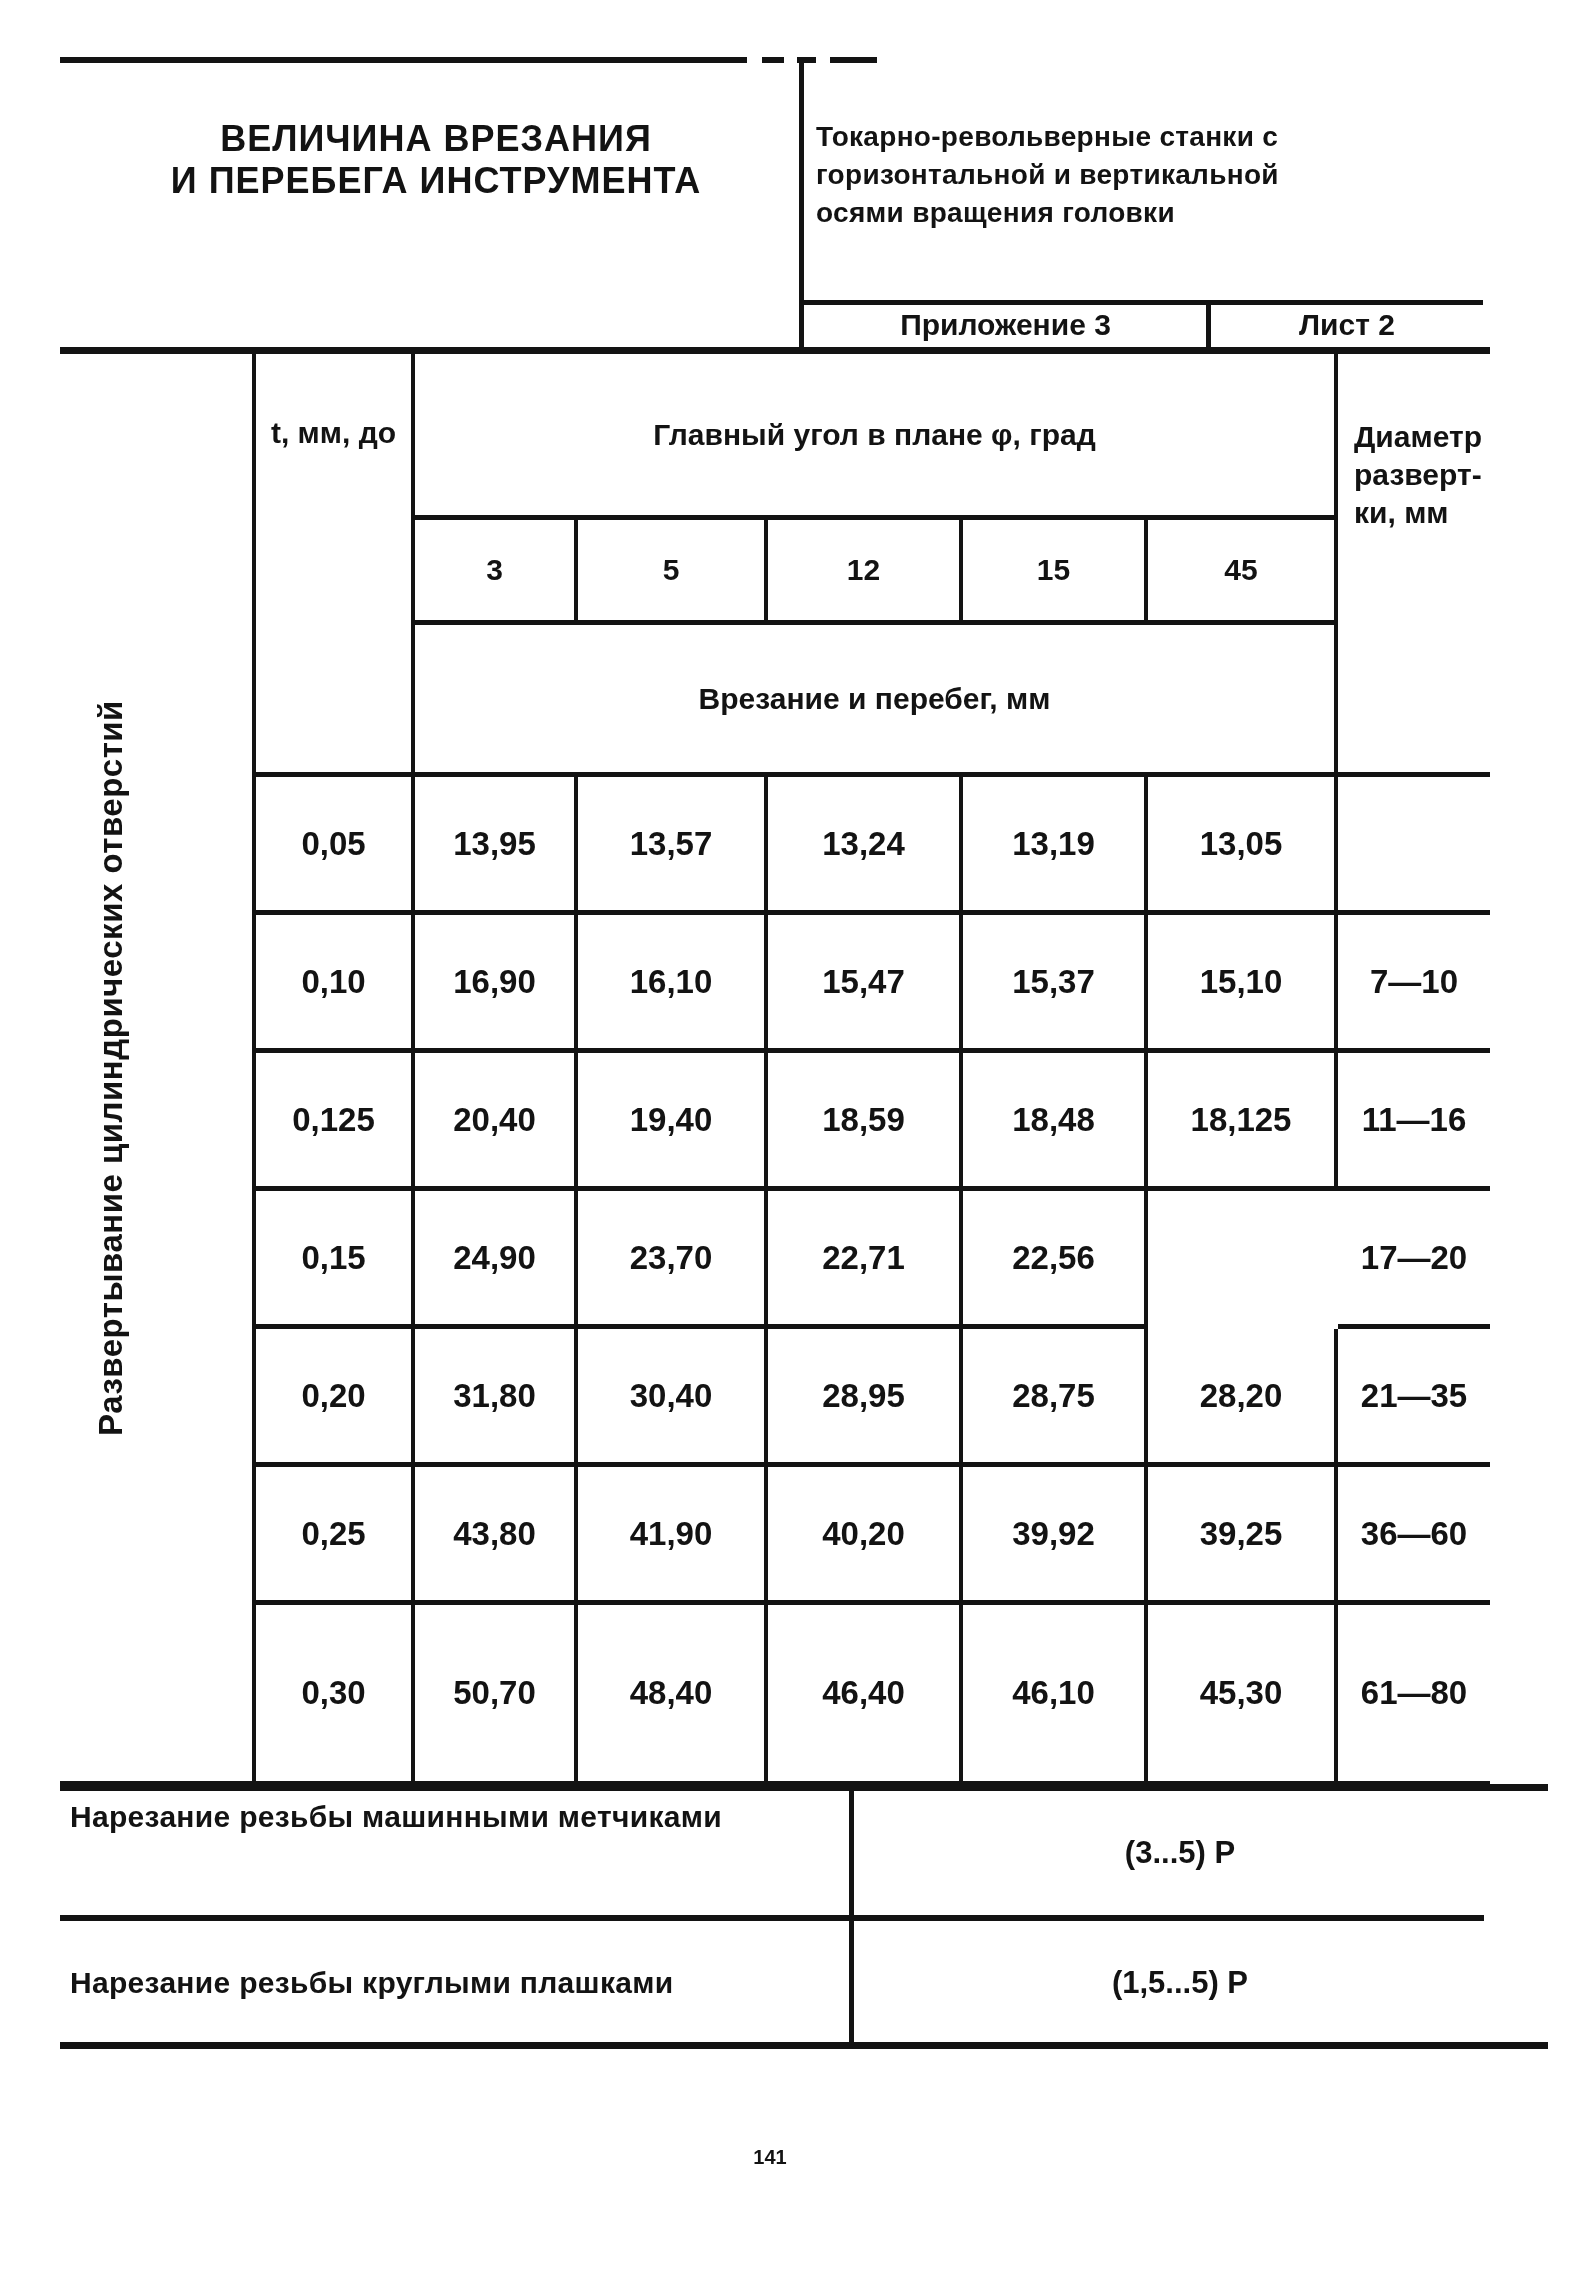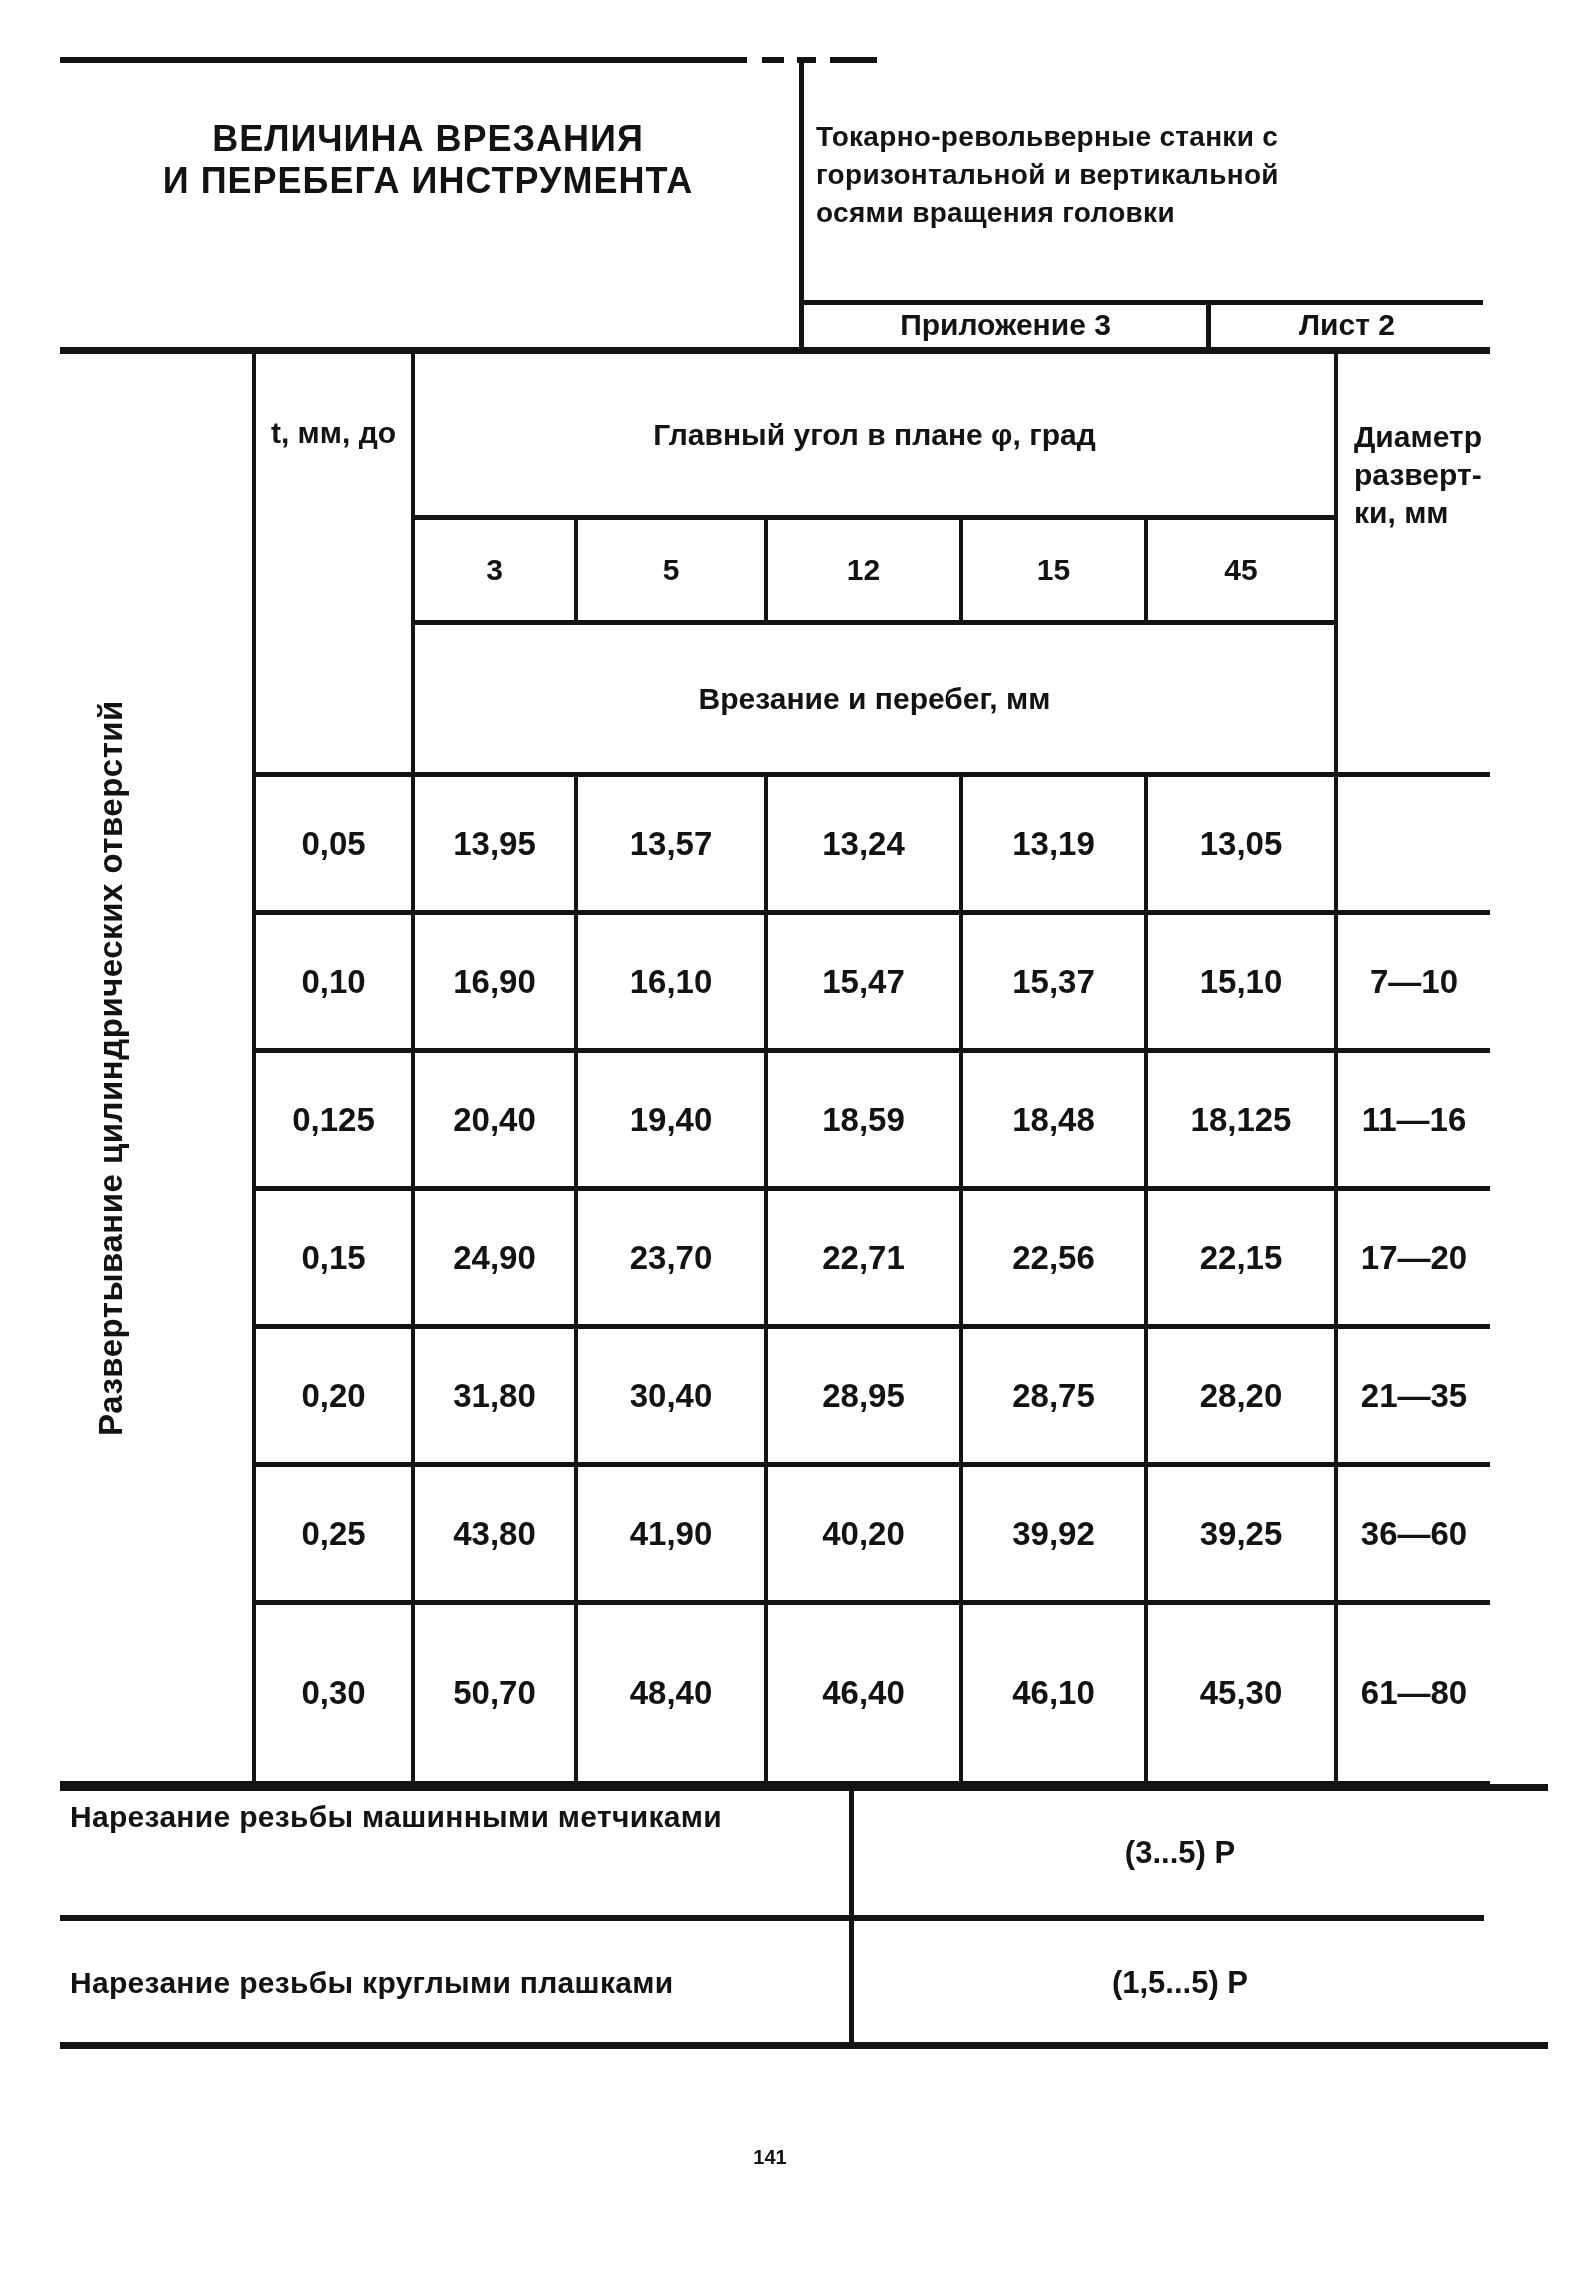--- a/index.html
+++ b/index.html
@@ -3,21 +3,21 @@
 <meta charset="utf-8">
 <style>
   :root{ --ink:#131313; --paper:#ffffff; }
   html,body{margin:0;padding:0;background:#d9d9d9;}
   .page{position:relative;width:1579px;height:2276px;margin:0 auto;background:var(--paper);
         font-family:"Liberation Sans","DejaVu Sans",sans-serif;font-weight:bold;color:var(--ink);
         overflow:hidden;}
   .hline,.vline{position:absolute;background:var(--ink);}
 
   
-  .title-left{position:absolute;left:128px;top:118px;width:600px;text-align:center;
+  .title-left{position:absolute;left:136px;top:118px;width:600px;text-align:center;
               font-size:36px;line-height:42px;letter-spacing:1px;}
   .title-right{position:absolute;left:816px;top:118px;width:540px;text-align:left;
                font-size:28px;line-height:38px;letter-spacing:.3px;}
   .annex-label{position:absolute;top:303px;height:44px;display:flex;align-items:center;
                justify-content:center;font-size:30px;}
 
   
   .maintable{position:absolute;left:60px;top:347px;display:grid;
     grid-template-columns:196px 159px 163px 190px 195px 185px 190px 152px;
     grid-template-rows:166px 105px 152px 138px 138px 138px 138px 138px 138px 183px;
@@ -121,21 +121,20 @@
     <div class="cell gr6 gc5">18,59</div>
     <div class="cell gr6 gc6">18,48</div>
     <div class="cell gr6 gc7">18,125</div>
     <div class="cell gr6 gc8 no-r">11—16</div>
 
     <div class="cell gr7 gc2">0,15</div>
     <div class="cell gr7 gc3">24,90</div>
     <div class="cell gr7 gc4">23,70</div>
     <div class="cell gr7 gc5">22,71</div>
     <div class="cell gr7 gc6">22,56</div>
-    <div class="cell gr7 gc7">22,15</div>
     <div class="cell gr7 gc8 no-r">17—20</div>
 
     <div class="cell gr8 gc2">0,20</div>
     <div class="cell gr8 gc3">31,80</div>
     <div class="cell gr8 gc4">30,40</div>
     <div class="cell gr8 gc5">28,95</div>
     <div class="cell gr8 gc6">28,75</div>
     <div class="cell gr8 gc7">28,20</div>
     <div class="cell gr8 gc8 no-r">21—35</div>
 

